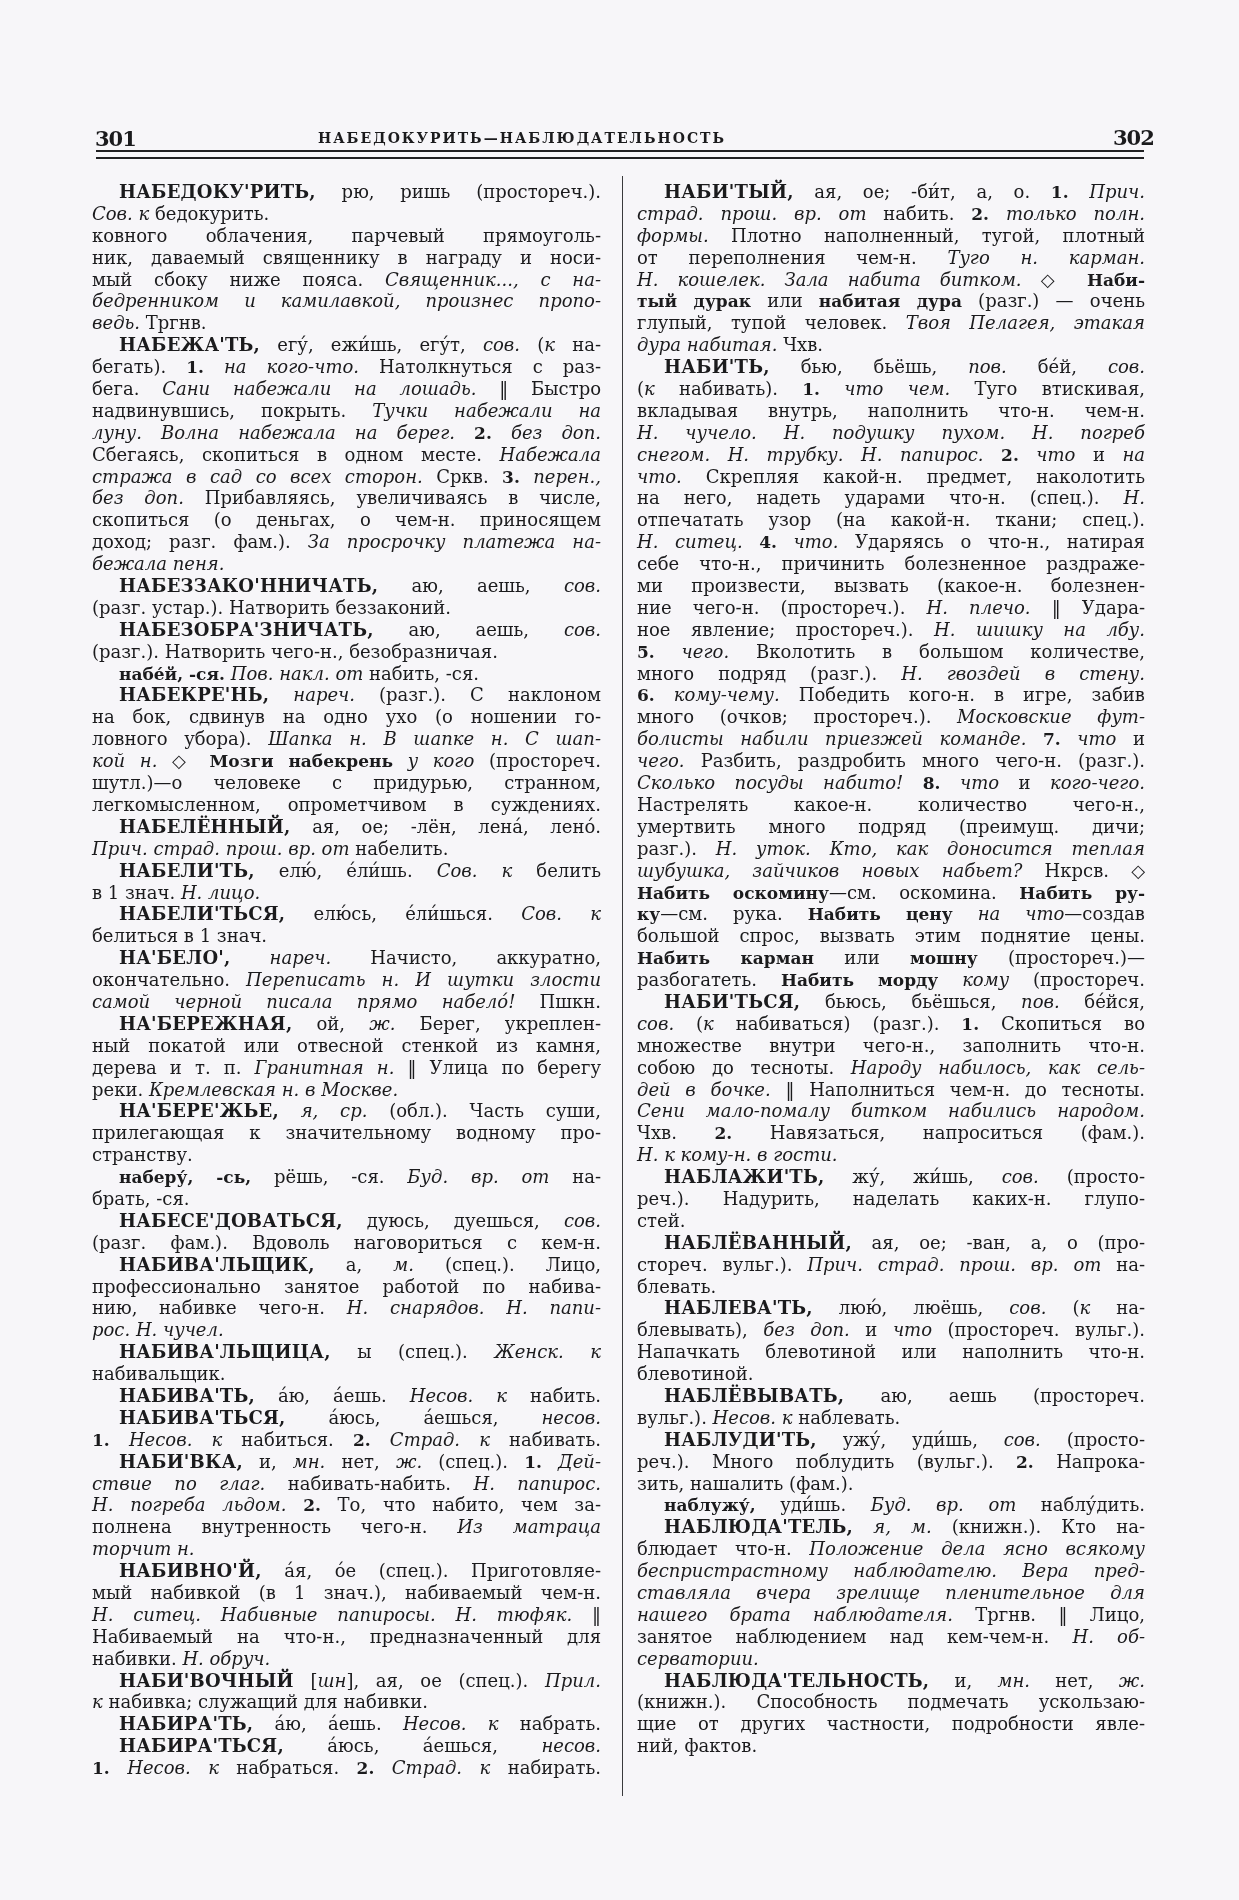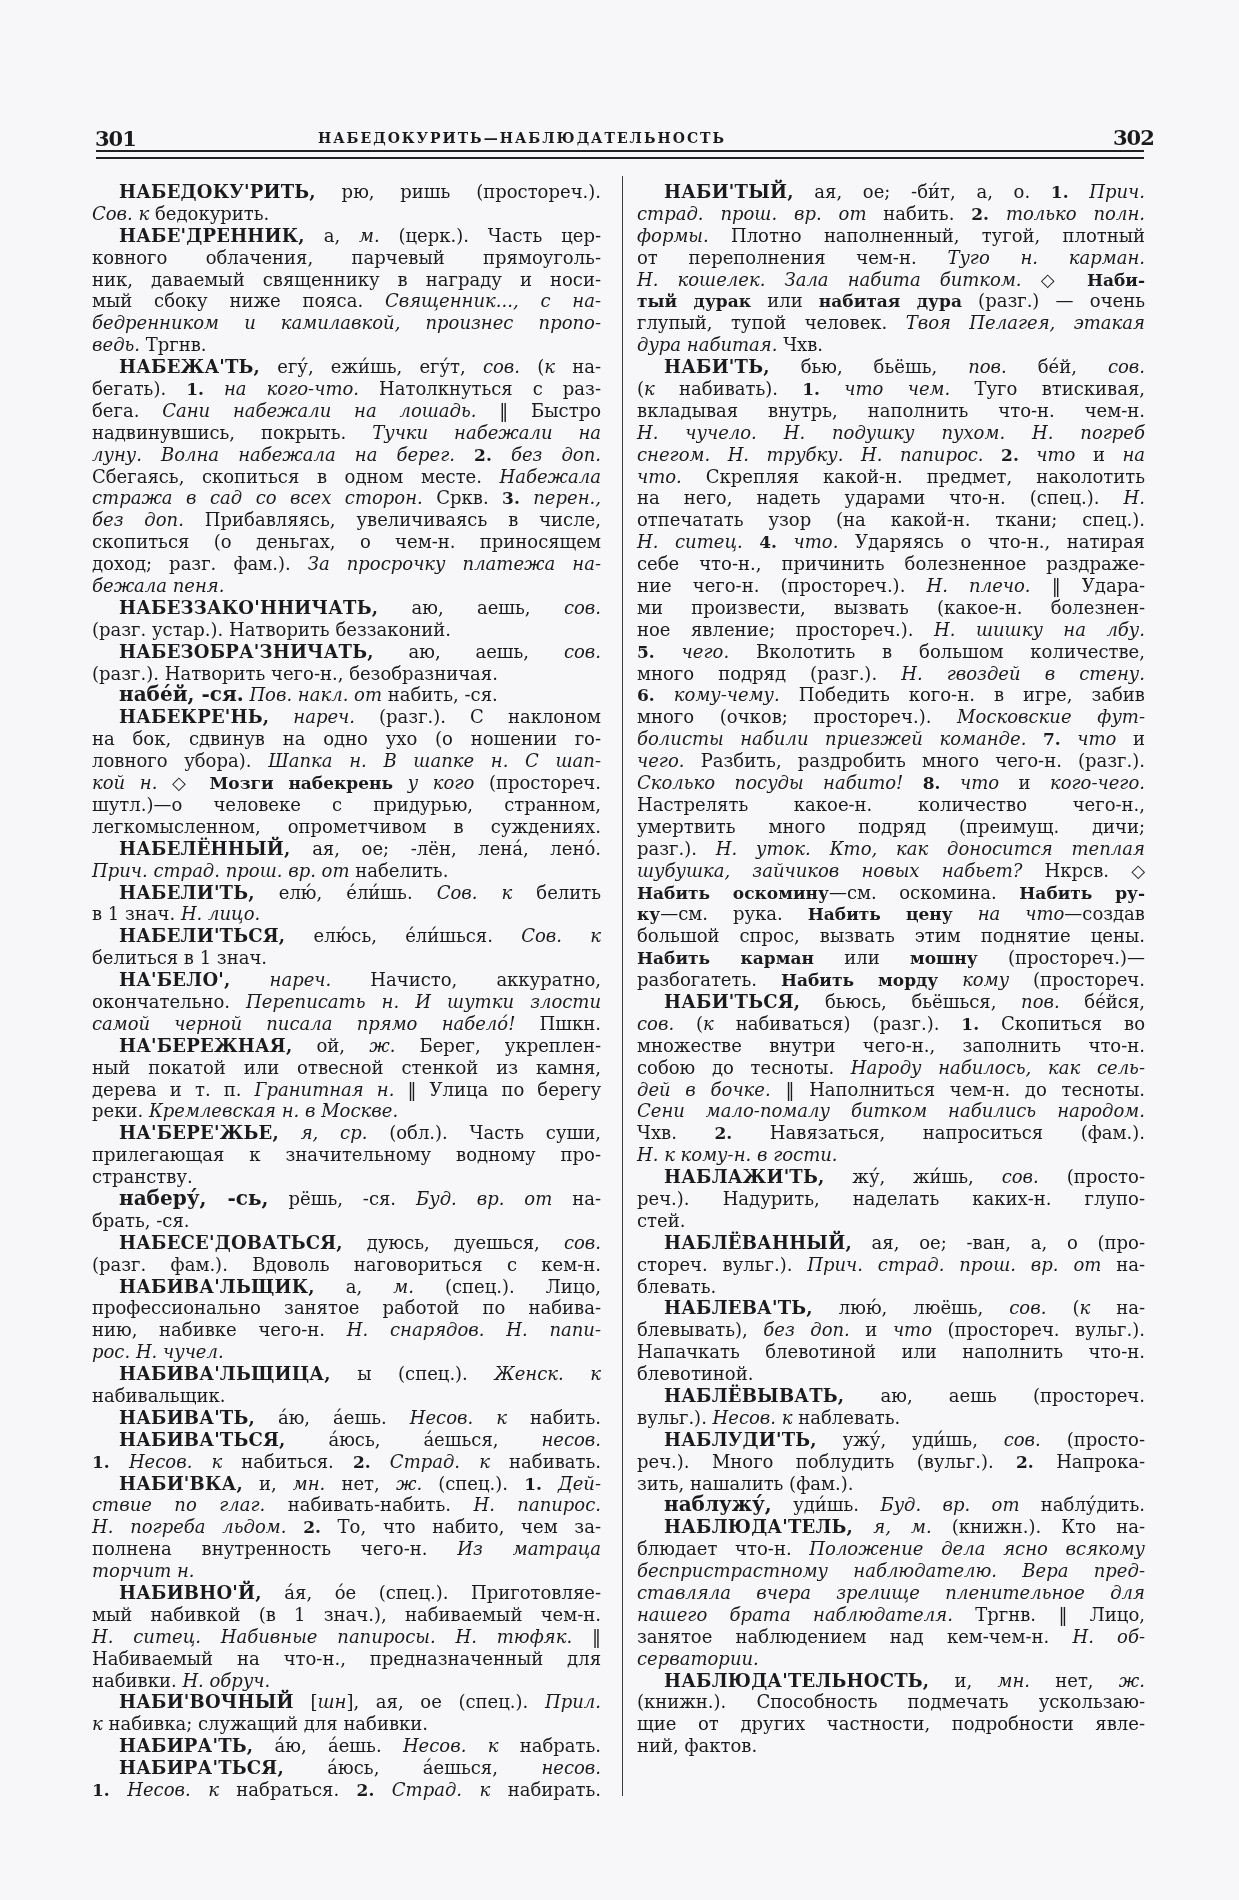--- a/index.html
+++ b/index.html
@@ -29,42 +29,41 @@
   }
   .column.left { left:92px; width:509px; }
   .column.right { left:637px; width:508px; }
   .line {
     display:block; height:21.9px; white-space:nowrap;
     text-align:justify; text-align-last:justify;
   }
   .line.last { text-align-last:left; }
   .line.first { padding-left:27px; }
   .head { font-weight:bold; letter-spacing:0.2px; }
-  .head.sub { font-size:20px; letter-spacing:0; }
+  .head.sub { font-size:17px; letter-spacing:0; }
   i { font-style:italic; }
   b.bold-run { font-weight:bold; font-size:17px; }
 </style>
 </head>
 <body>
 
 <div class="pgnum left">301</div>
 <div class="running-title">НАБЕДОКУРИТЬ—НАБЛЮДАТЕЛЬНОСТЬ</div>
 <div class="pgnum right">302</div>
 <div class="rule top"></div>
 <div class="rule bottom"></div>
 
 <div class="divider"></div>
 
 <div class="column left">
     <div class="entry">
       <div class="line first"><b class="head">НАБЕДОКУ'РИТЬ,</b><span class="run"> рю, ришь (простореч.).</span></div>
       <div class="line last"><i class="it-run">Сов. к</i><span class="run"> бедокурить.</span></div>
     </div>
     <div class="entry">
-      <div class="line first"><b class="head">НАБЕ'ДРЕННИК,</b><span class="run"> а, </span><i class="it-run">м.</i><span class="run"> (церк.). Часть цер-</span></div>
       <div class="line"><span class="run">ковного облачения, парчевый прямоуголь-</span></div>
       <div class="line"><span class="run">ник, даваемый священнику в награду и носи-</span></div>
       <div class="line"><span class="run">мый сбоку ниже пояса. </span><i class="it-run">Священник..., с на-</i></div>
       <div class="line"><i class="it-run">бедренником и камилавкой, произнес пропо-</i></div>
       <div class="line last"><i class="it-run">ведь.</i><span class="run"> Тргнв.</span></div>
     </div>
     <div class="entry">
       <div class="line first"><b class="head">НАБЕЖА'ТЬ,</b><span class="run"> егу́, ежи́шь, егу́т, </span><i class="it-run">сов.</i><span class="run"> (</span><i class="it-run">к</i><span class="run"> на-</span></div>
       <div class="line"><span class="run">бегать). </span><b class="bold-run">1.</b><span class="run"> </span><i class="it-run">на кого-что.</i><span class="run"> Натолкнуться с раз-</span></div>
       <div class="line"><span class="run">бега. </span><i class="it-run">Сани набежали на лошадь.</i><span class="run"> ‖ Быстро</span></div>
@@ -190,22 +189,22 @@
       <div class="line first"><b class="head">НАБИ'ТЬ,</b><span class="run"> бью, бьёшь, </span><i class="it-run">пов.</i><span class="run"> бе́й, </span><i class="it-run">сов.</i></div>
       <div class="line"><span class="run">(</span><i class="it-run">к</i><span class="run"> набивать). </span><b class="bold-run">1.</b><span class="run"> </span><i class="it-run">что чем.</i><span class="run"> Туго втискивая,</span></div>
       <div class="line"><span class="run">вкладывая внутрь, наполнить что-н. чем-н.</span></div>
       <div class="line"><i class="it-run">Н. чучело. Н. подушку пухом. Н. погреб</i></div>
       <div class="line"><i class="it-run">снегом. Н. трубку. Н. папирос.</i><span class="run"> </span><b class="bold-run">2.</b><span class="run"> </span><i class="it-run">что</i><span class="run"> и </span><i class="it-run">на</i></div>
       <div class="line"><i class="it-run">что.</i><span class="run"> Скрепляя какой-н. предмет, наколотить</span></div>
       <div class="line"><span class="run">на него, надеть ударами что-н. (спец.). </span><i class="it-run">Н.</i></div>
       <div class="line"><span class="run">отпечатать узор (на какой-н. ткани; спец.).</span></div>
       <div class="line"><i class="it-run">Н. ситец.</i><span class="run"> </span><b class="bold-run">4.</b><span class="run"> </span><i class="it-run">что.</i><span class="run"> Ударяясь о что-н., натирая</span></div>
       <div class="line"><span class="run">себе что-н., причинить болезненное раздраже-</span></div>
+      <div class="line"><span class="run">ми произвести, вызвать (какое-н. болезнен-</span></div>
       <div class="line"><span class="run">ние чего-н. (простореч.). </span><i class="it-run">Н. плечо.</i><span class="run"> ‖ Удара-</span></div>
-      <div class="line"><span class="run">ми произвести, вызвать (какое-н. болезнен-</span></div>
       <div class="line"><span class="run">ное явление; простореч.). </span><i class="it-run">Н. шишку на лбу.</i></div>
       <div class="line"><b class="bold-run">5.</b><span class="run"> </span><i class="it-run">чего.</i><span class="run"> Вколотить в большом количестве,</span></div>
       <div class="line"><span class="run">много подряд (разг.). </span><i class="it-run">Н. гвоздей в стену.</i></div>
       <div class="line"><b class="bold-run">6.</b><span class="run"> </span><i class="it-run">кому-чему.</i><span class="run"> Победить кого-н. в игре, забив</span></div>
       <div class="line"><span class="run">много (очков; простореч.). </span><i class="it-run">Московские фут-</i></div>
       <div class="line"><i class="it-run">болисты набили приезжей команде.</i><span class="run"> </span><b class="bold-run">7.</b><span class="run"> </span><i class="it-run">что</i><span class="run"> и</span></div>
       <div class="line"><i class="it-run">чего.</i><span class="run"> Разбить, раздробить много чего-н. (разг.).</span></div>
       <div class="line"><i class="it-run">Сколько посуды набито!</i><span class="run"> </span><b class="bold-run">8.</b><span class="run"> </span><i class="it-run">что</i><span class="run"> и </span><i class="it-run">кого-чего.</i></div>
       <div class="line"><span class="run">Настрелять какое-н. количество чего-н.,</span></div>
       <div class="line"><span class="run">умертвить много подряд (преимущ. дичи;</span></div>

